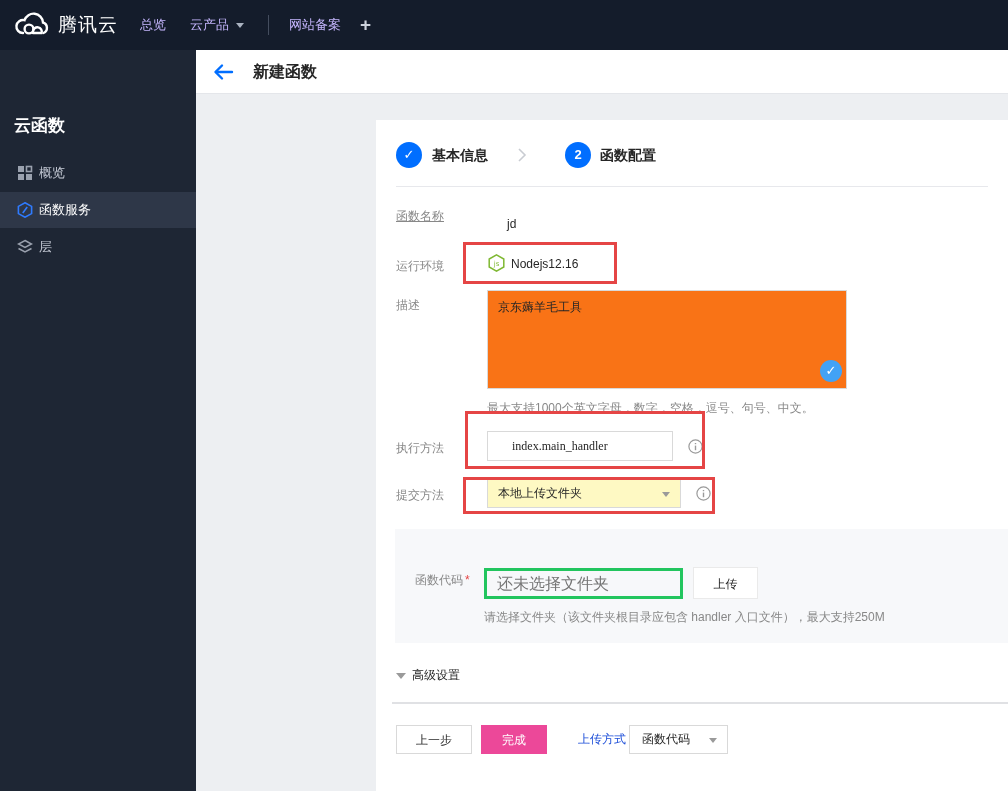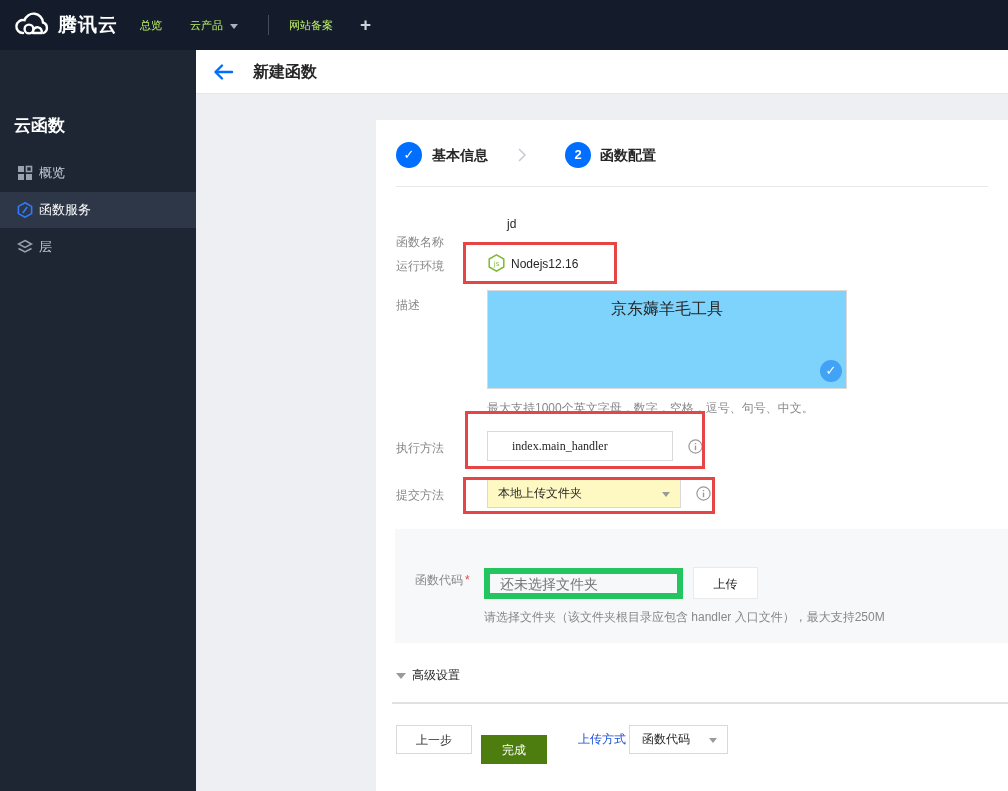--- a/index.html
+++ b/index.html
@@ -2,22 +2,22 @@
 <html><head>
 <meta charset="utf-8">
 <style>
   html,body{margin:0;padding:0;}
   body{font-family:"Liberation Sans","DejaVu Sans",sans-serif;background:#fff;}
   .screen{position:relative;width:1008px;height:791px;overflow:hidden;background:#edeff2;}
 
   
   .topbar{position:absolute;left:0;top:0;width:1008px;height:50px;background:#141c2b;}
   .logo-icon{position:absolute;left:14px;top:12px;width:38px;height:26px;}
-  .brand{position:absolute;left:58px;top:0;height:50px;line-height:50px;color:#ffffff;font-size:19px;font-weight:bold;letter-spacing:1px;}
-  .nav-item{position:absolute;top:0;height:50px;line-height:50px;color:#bef264;font-size:11px;cursor:pointer;}
+  .brand{position:absolute;left:58px;top:0;height:50px;line-height:50px;color:#ffffff;font-size:19px;font-weight:normal;letter-spacing:1px;}
+  .nav-item{position:absolute;top:0;height:50px;line-height:50px;color:#c4b5fd;font-size:13px;cursor:pointer;}
   .nav-overview{left:140px;}
   .nav-products{left:190px;}
   .nav-caret{display:inline-block;width:0;height:0;border-left:4px solid transparent;border-right:4px solid transparent;border-top:5px solid #aab2c0;margin-left:7px;vertical-align:middle;}
   .nav-divider{position:absolute;left:268px;top:15px;width:1px;height:20px;background:#444d5e;}
   .nav-icp{left:289px;}
   .nav-plus{left:360px;font-size:19px;font-weight:bold;color:#cdd3dd;}
 
   
   .sidebar{position:absolute;left:0;top:50px;width:196px;height:741px;background:#1e2634;}
   .side-title{position:absolute;left:14px;top:64px;font-size:17px;font-weight:bold;color:#ffffff;}
@@ -44,30 +44,30 @@
   .step2-circle{left:565px;top:142px;font-weight:bold;}
   .step-label{position:absolute;top:142px;height:26px;line-height:26px;font-size:14px;font-weight:bold;color:#262626;}
   .step1-label{left:432px;}
   .step2-label{left:600px;}
   .step-chevron{position:absolute;left:517px;top:148px;width:10px;height:14px;}
   .divider-1{position:absolute;left:396px;top:186px;width:592px;height:1px;background:#e7e8ec;}
 
   
   .f-label{position:absolute;left:396px;font-size:12px;color:#888888;}
   .f-value{position:absolute;font-size:12px;color:#262626;}
-  .lbl-name{top:234px;}   .val-name{left:487px;top:217px;padding-left:20px;}
+  .lbl-name{top:208px;text-decoration:underline;}   .val-name{left:487px;top:217px;padding-left:20px;}
   .lbl-runtime{top:258px;}
   .lbl-desc{top:297px;}
   .lbl-handler{top:440px;}
   .lbl-submit{top:487px;}
 
   .nodejs-icon{position:absolute;left:488px;top:254px;width:17px;height:18px;}
   .val-runtime{left:511px;top:257px;}
 
-  .desc-box{position:absolute;left:487px;top:290px;width:360px;height:99px;border:1px solid #d9d9d9;box-sizing:border-box;background:#7dd3fc;font-size:16px;color:#262626;padding:8px 10px;cursor:text;text-align:center;}
+  .desc-box{position:absolute;left:487px;top:290px;width:360px;height:99px;border:1px solid #d9d9d9;box-sizing:border-box;background:#f97316;font-size:12px;color:#262626;padding:8px 10px;cursor:text;}
   .desc-badge{position:absolute;left:820px;top:360px;width:22px;height:22px;border-radius:50%;background:#42a2f5;color:#fff;text-align:center;line-height:22px;font-size:13px;}
   .desc-hint{position:absolute;left:487px;top:400px;font-size:12px;color:#888888;white-space:nowrap;}
 
   .handler-input{position:absolute;left:487px;top:431px;width:186px;height:30px;border:1px solid #d9d9d9;box-sizing:border-box;font-size:12px;color:#262626;padding:0 24px;outline:none;font-family:Liberation Serif, serif;}
   .info-icon{position:absolute;width:15px;height:15px;cursor:pointer;}
   .info-handler{left:688px;top:439px;}
   .info-submit{left:696px;top:486px;}
 
   .submit-select{position:absolute;left:487px;top:479px;width:194px;height:29px;border:1px solid #d9d9d9;box-sizing:border-box;background:#fef9c3;cursor:pointer;}
   .submit-select .sel-text{position:absolute;left:10px;top:0;height:27px;line-height:27px;font-size:12px;color:#262626;}
@@ -76,34 +76,34 @@
   
   .red-box{position:absolute;border:3px solid #e54545;box-sizing:border-box;pointer-events:none;}
   .red-runtime{left:463px;top:242px;width:154px;height:42px;}
   .red-handler{left:465px;top:411px;width:240px;height:58px;}
   .red-submit{left:463px;top:477px;width:252px;height:37px;}
 
   
   .code-band{position:absolute;left:395px;top:529px;width:613px;height:114px;background:#f7f8fa;}
   .code-label{position:absolute;left:415px;top:572px;font-size:12px;color:#888888;}
   .req-mark{color:#e54545;margin-left:2px;}
-  .code-input{position:absolute;left:484px;top:568px;width:199px;height:31px;border:6px solid #22c55e;box-sizing:border-box;background:#f7f8fa;font-size:14px;color:#b8b8b8;padding:0 10px;outline:none;font-family:"Liberation Sans","DejaVu Sans",sans-serif;}
+  .code-input{position:absolute;left:484px;top:568px;width:199px;height:31px;border:3px solid #22c55e;box-sizing:border-box;background:#f7f8fa;font-size:16px;color:#b8b8b8;padding:0 10px;outline:none;font-family:"Liberation Sans","DejaVu Sans",sans-serif;}
   .upload-btn{position:absolute;left:693px;top:567px;width:65px;height:32px;background:#ffffff;border:1px solid #eaeaea;box-sizing:border-box;font-size:12px;color:#262626;text-align:center;line-height:30px;cursor:pointer;}
   .code-hint{position:absolute;left:484px;top:609px;font-size:12px;color:#888888;white-space:nowrap;}
 
   
   .advanced{position:absolute;left:396px;top:666px;height:16px;cursor:pointer;}
   .adv-caret{display:inline-block;width:0;height:0;border-left:5px solid transparent;border-right:5px solid transparent;border-top:6px solid #9a9a9a;margin-right:6px;vertical-align:middle;}
   .adv-label{font-size:12px;color:#262626;vertical-align:middle;}
 
   .divider-2{position:absolute;left:392px;top:702px;width:616px;height:2px;background:#e0e1e4;}
 
   
   .prev-btn{position:absolute;left:396px;top:725px;width:76px;height:29px;background:#fff;border:1px solid #d9d9d9;box-sizing:border-box;font-size:12px;color:#262626;text-align:center;line-height:27px;cursor:pointer;}
-  .finish-btn{position:absolute;left:481px;top:725px;width:66px;height:29px;background:#4d7c0f;border:none;font-size:12px;color:#ffffff;text-align:center;line-height:29px;cursor:pointer;margin-top:10px;}
+  .finish-btn{position:absolute;left:481px;top:725px;width:66px;height:29px;background:#ec4899;border:none;font-size:12px;color:#ffffff;text-align:center;line-height:29px;cursor:pointer;}
   .upload-mode{position:absolute;left:542px;top:725px;height:29px;line-height:29px;font-size:12px;color:#1d4ed8;margin-left:36px;}
   .upload-mode svg{vertical-align:-3px;margin-left:3px;}
   .mode-select{position:absolute;left:629px;top:725px;width:99px;height:29px;border:1px solid #d9d9d9;box-sizing:border-box;background:#fff;cursor:pointer;}
   .mode-select .sel-text{position:absolute;left:12px;top:0;height:27px;line-height:27px;font-size:12px;color:#262626;}
 </style>
 </head>
 <body>
 
 <div class="screen">
 

